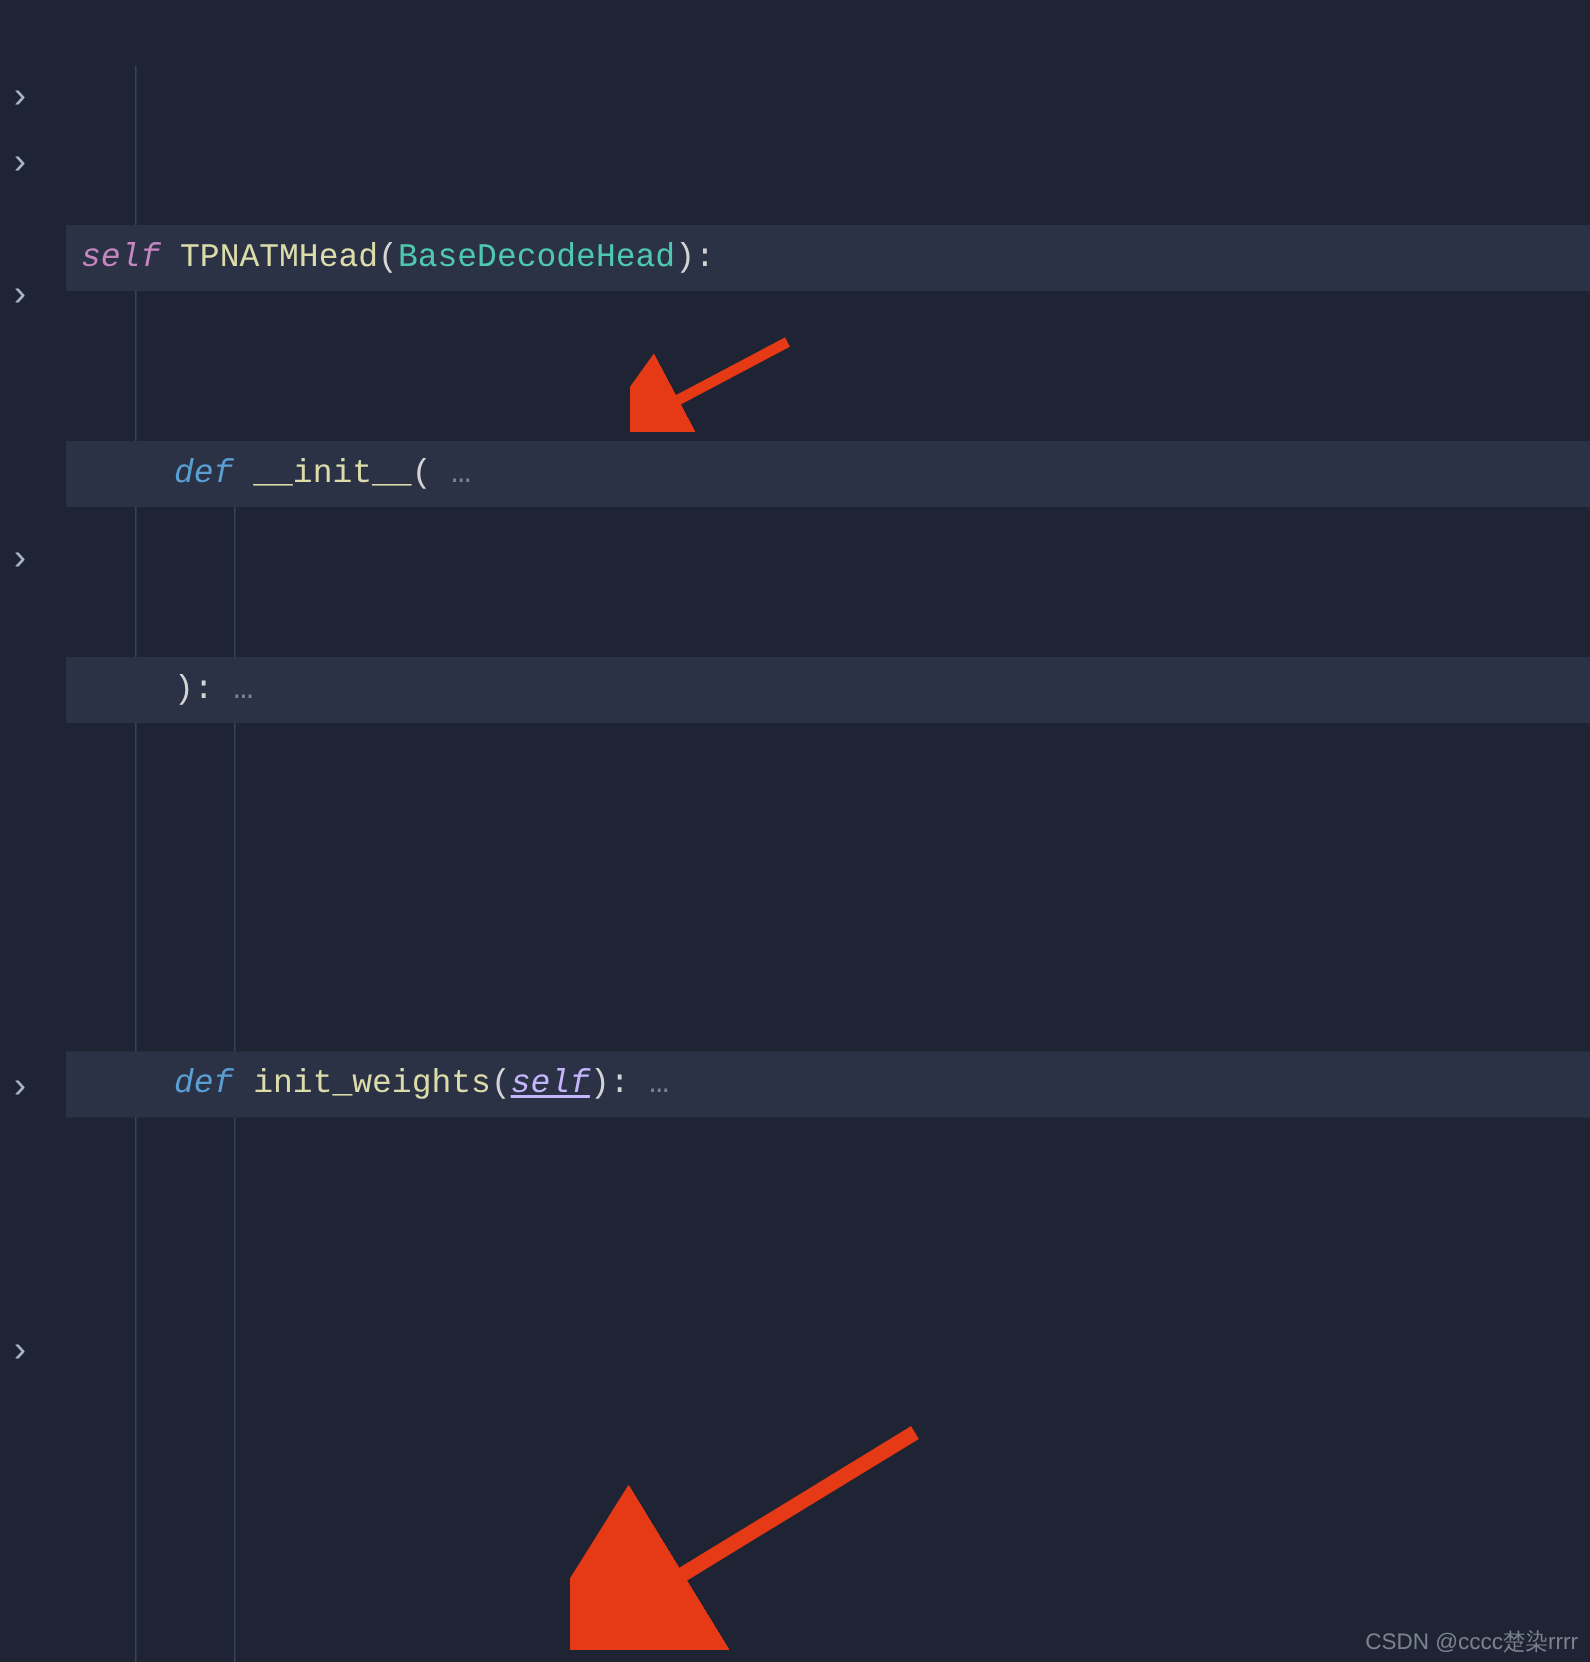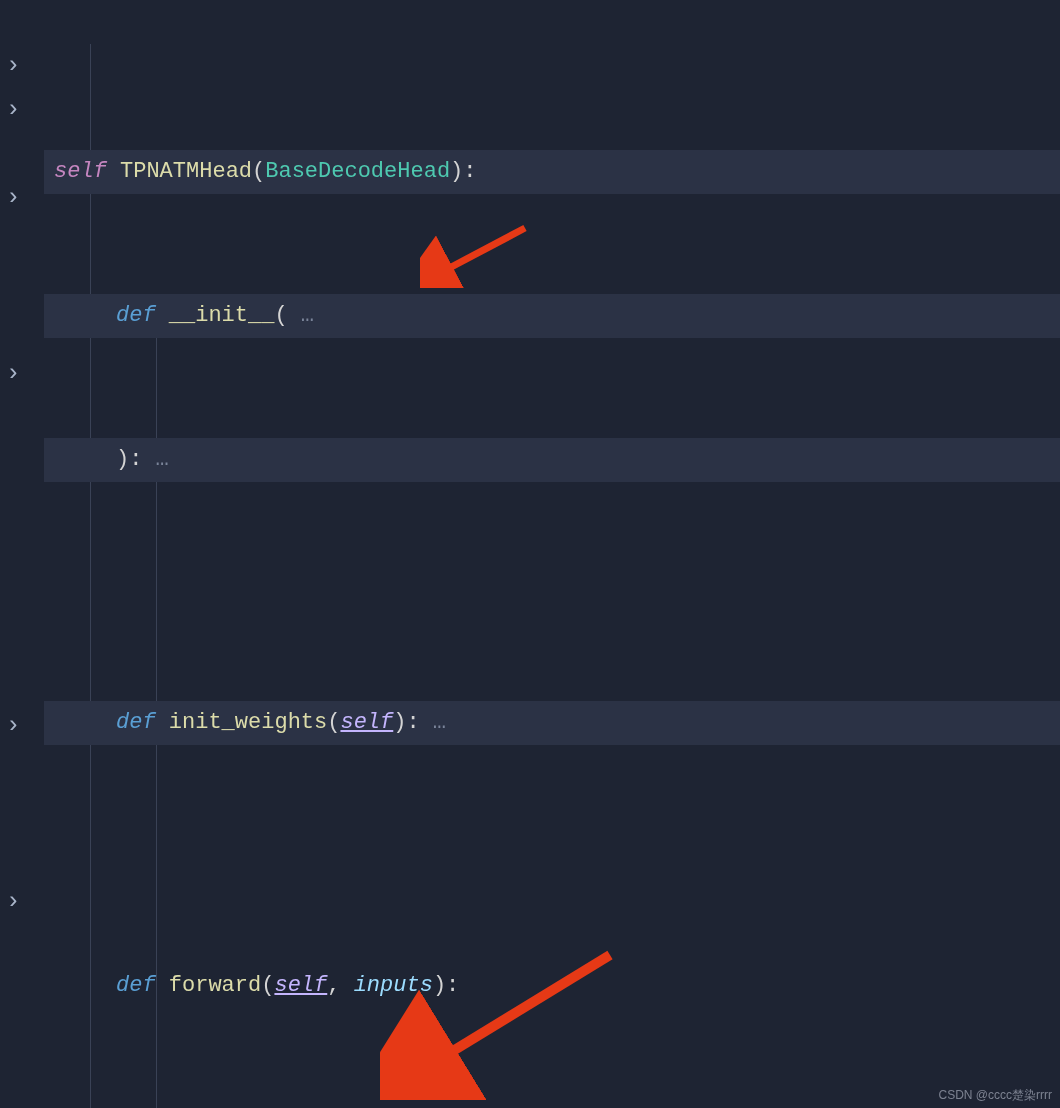--- a/index.html
+++ b/index.html
@@ -67,21 +67,21 @@
   .ellipsis { color: #7a8499; }
   svg.arrow {
     position: absolute;
     pointer-events: none;
   }
   .watermark {
     position: absolute;
     right: 8px;
     bottom: 4px;
     color: rgba(200,206,220,0.55);
-    font-size: 12px;
+    font-size: 15px;
     font-family: Arial, sans-serif;
     margin-left: 17px;
   }
 </style>
 </head>
 <body>
 
 <div class="editor">
   <div class="gutter">
     <span class="chev" style="top:52px">›</span>
@@ -106,21 +106,20 @@
     <div class="line hl" style="padding-left:72px"><span class="punc">):</span><span class="ellipsis"> …</span></div>
 
     <div class="line"></div>
 
     
     <div class="line hl" style="padding-left:72px"><span class="kw-def">def</span> <span class="fn-name">init_weights</span><span class="punc">(</span><span class="kw-self">self</span><span class="punc">):</span><span class="ellipsis"> …</span></div>
 
     <div class="line"></div>
 
     
-    <div class="line" style="padding-left:72px"><span class="kw-def">def</span> <span class="fn-name">forward</span><span class="punc">(</span><span class="kw-self">self</span><span class="punc">, </span><span class="param">inputs</span><span class="punc">):</span></div>
 
     
     
 
     
     
 
     
     
 

